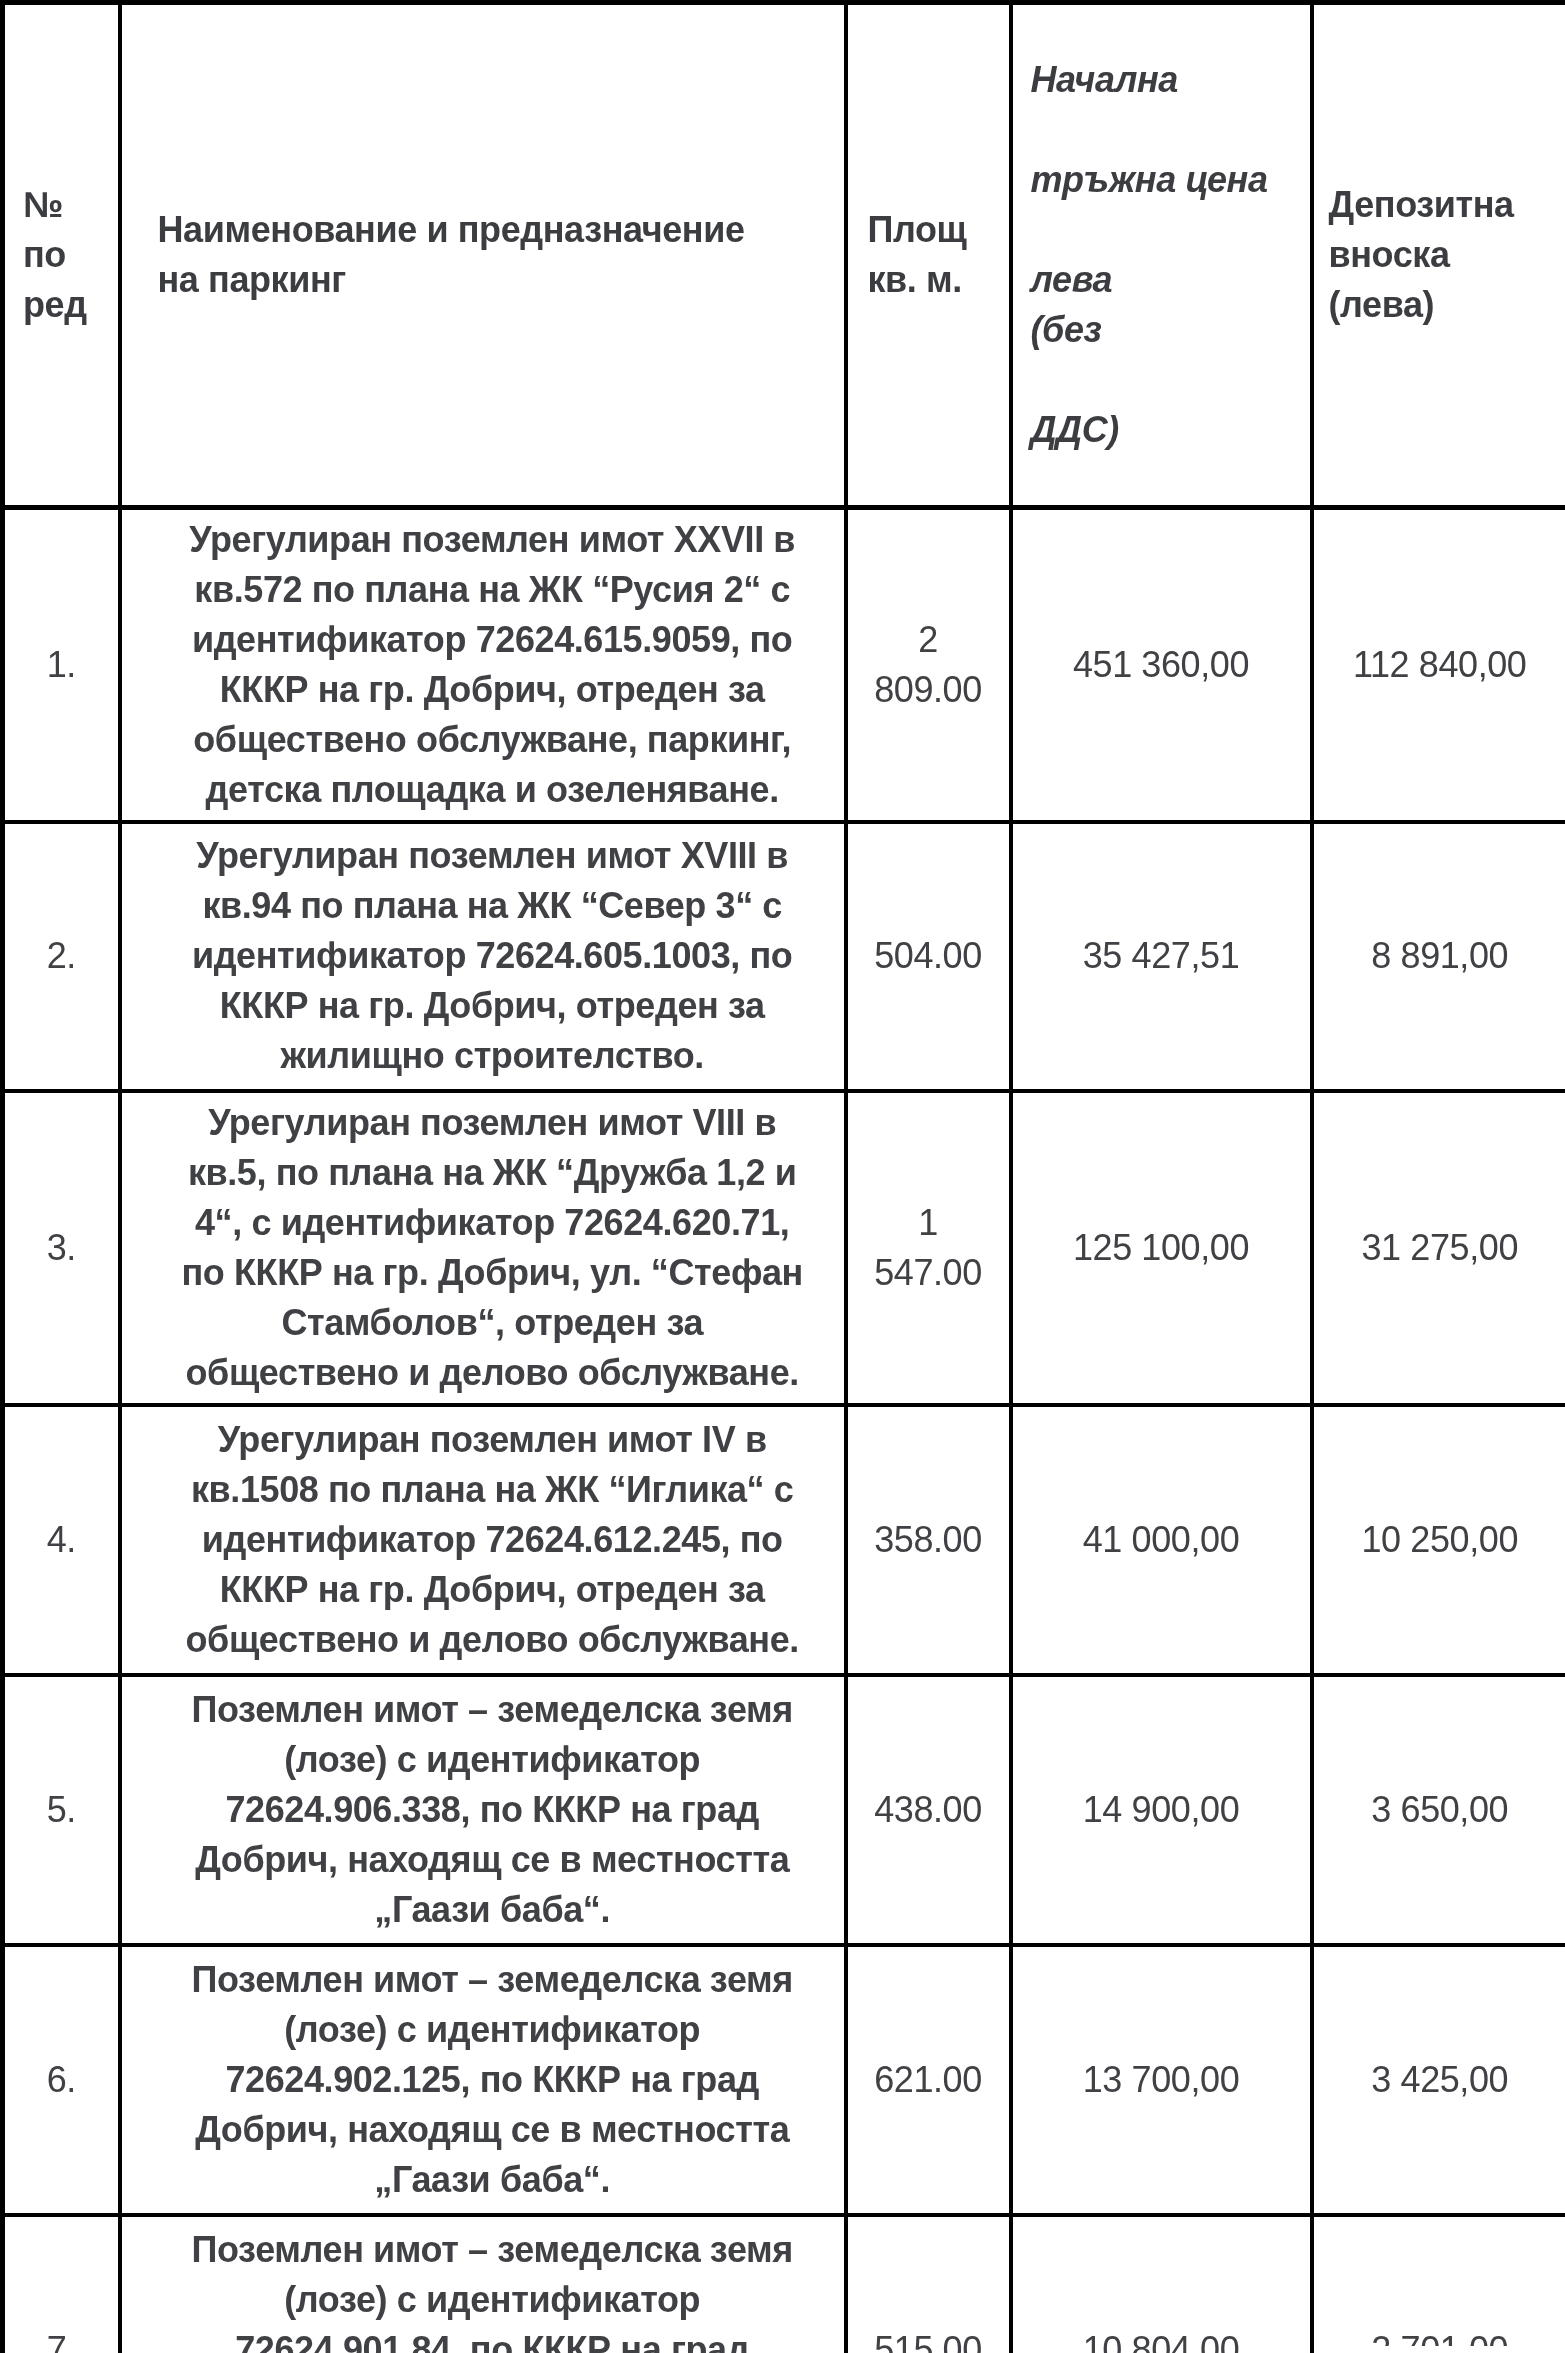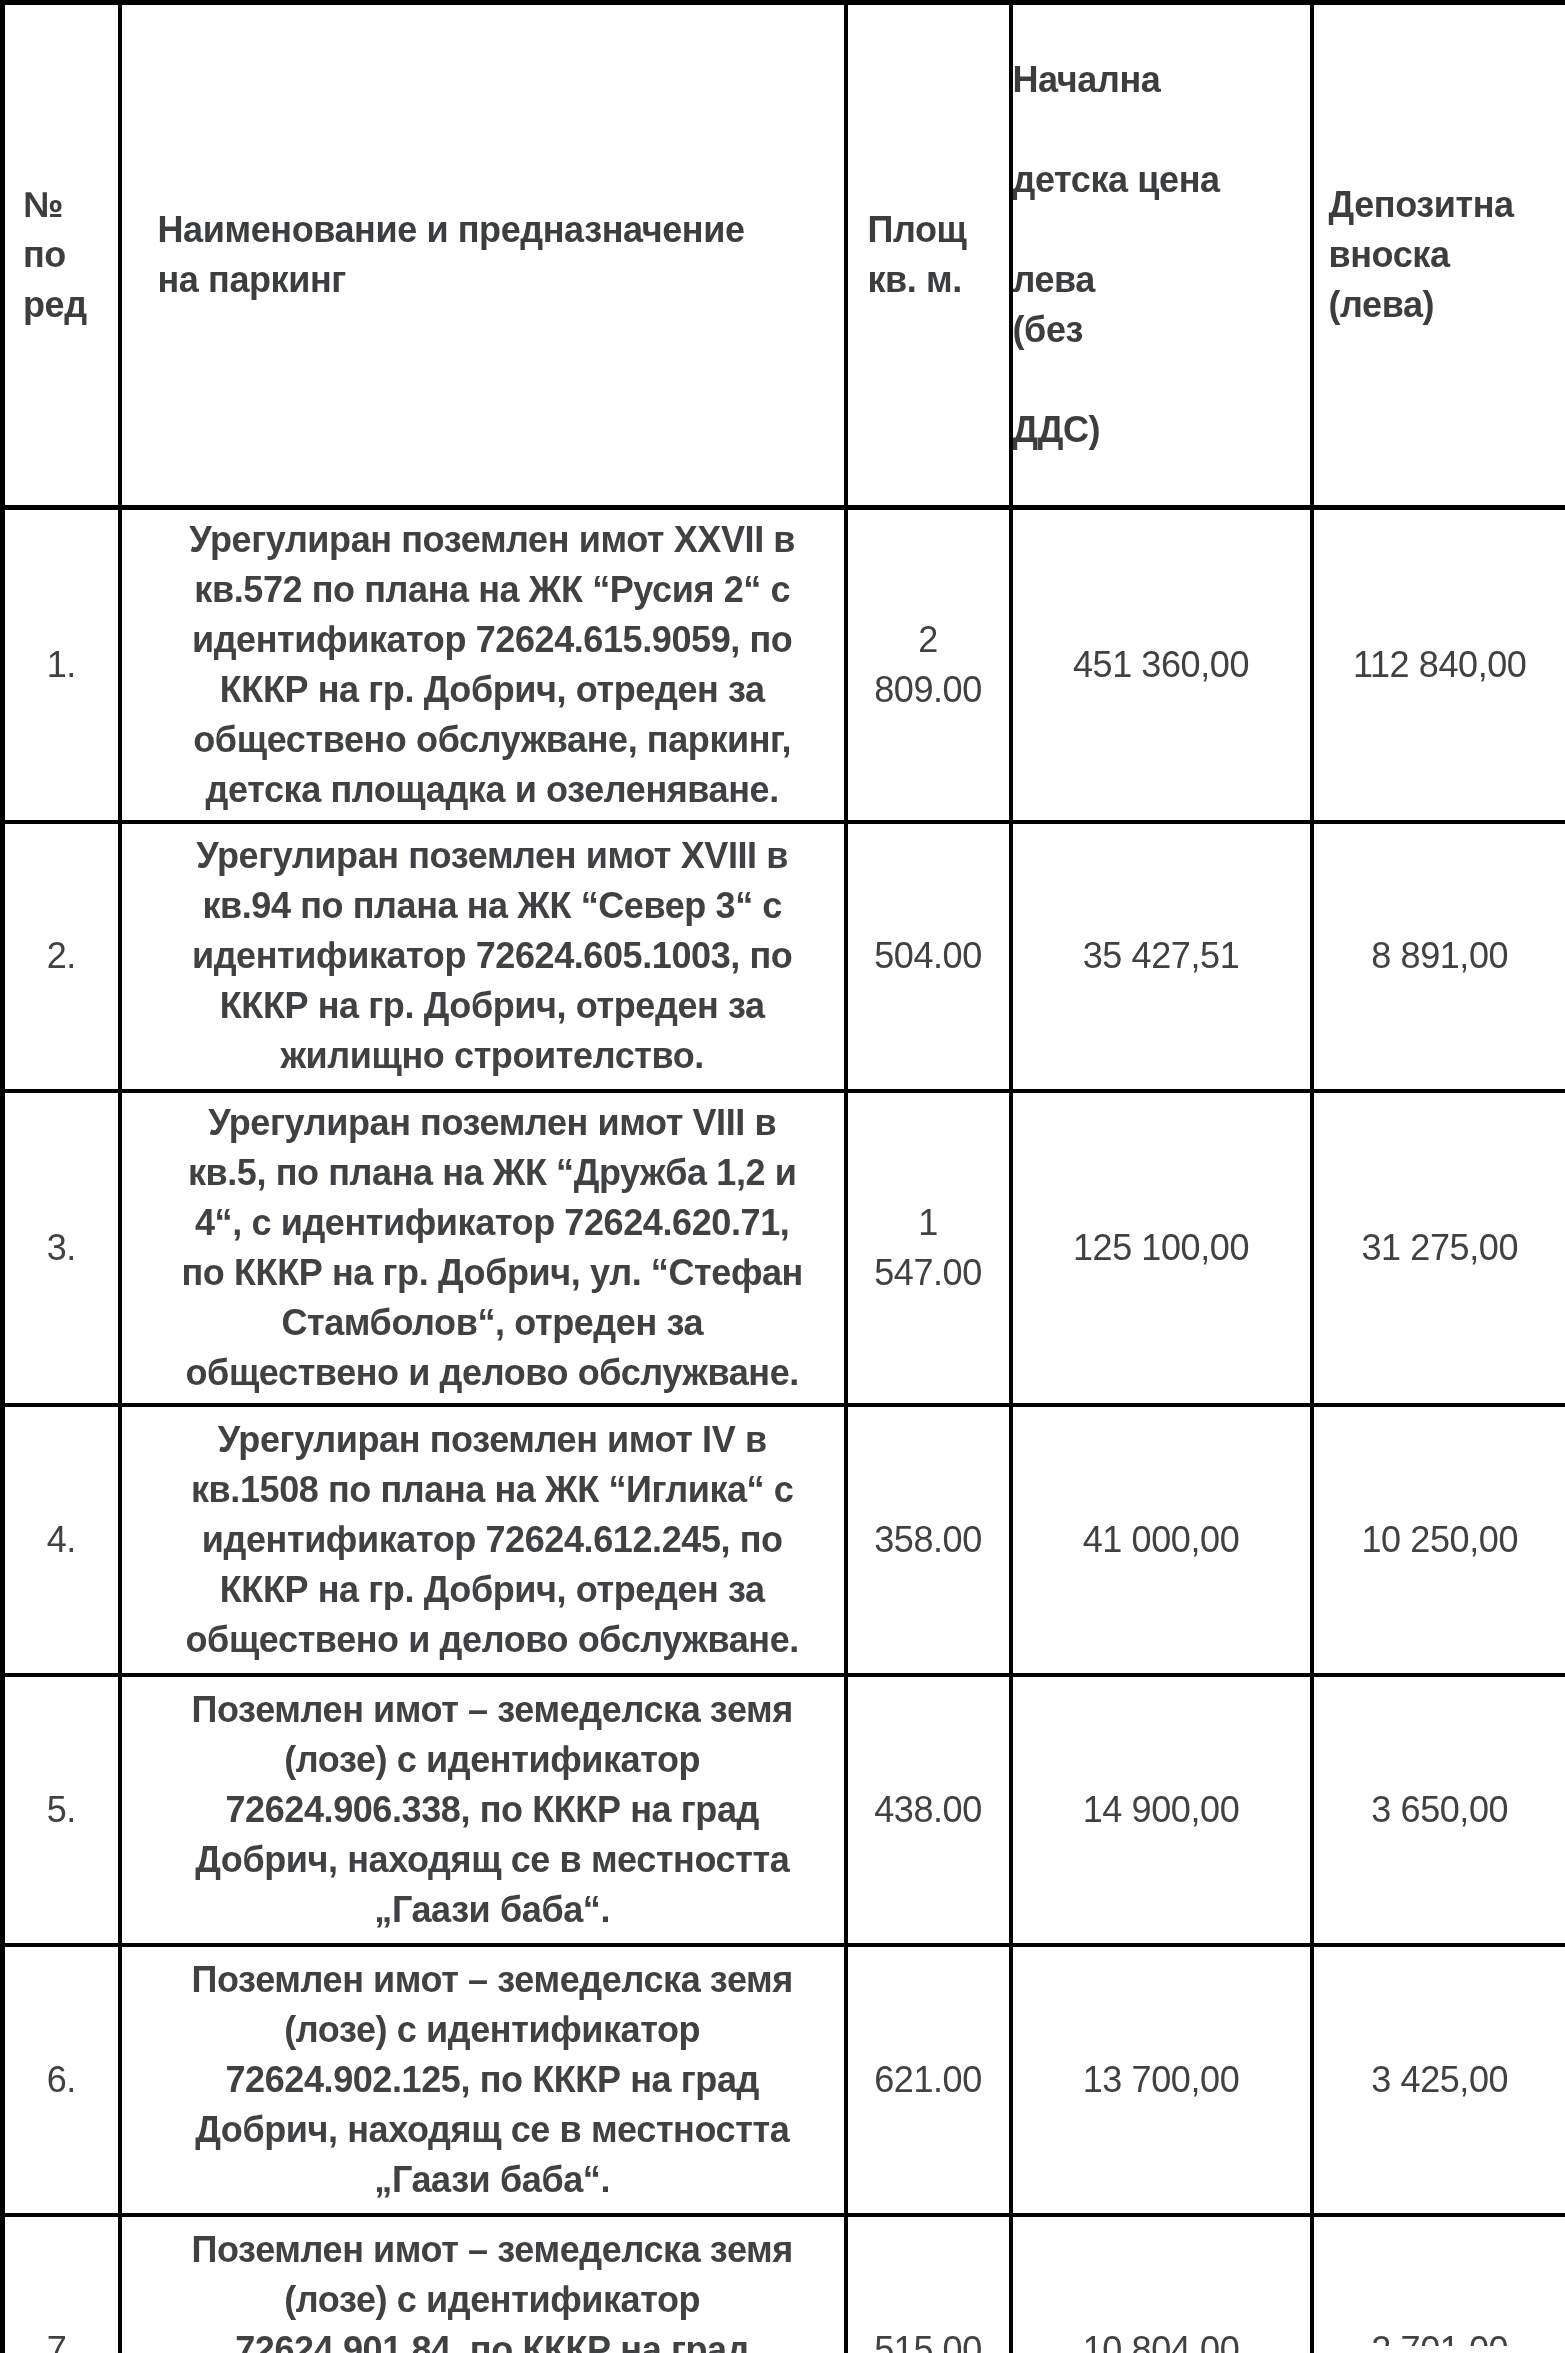--- a/index.html
+++ b/index.html
@@ -35,21 +35,21 @@
     overflow: hidden;
   }
 
   th { font-weight: bold; text-align: left; color: #3b3d40; }
 
   tr.header-row th { border-bottom: 5px solid #000; }
 
   .h-num     { padding-left: 18px; }
   .h-name    { padding-left: 36px; padding-right: 16.6px; }
   .h-area    { padding-left: 20px; }
-  .h-price   { padding-right: 18px; }
+  .h-price   { padding-left: 18px; padding-right: 18px; font-style: italic; }
   .h-deposit { padding-left: 15px; padding-right: 8.3px; }
 
   .justify-line { display: flex; justify-content: space-between; flex-direction: column; }
 
   .c-num     { text-align: center; }
   .c-desc    { text-align: center; padding: 3.3px 16.6px 3.3px 36px; font-weight: bold; }
   .c-area    { text-align: center; }
   .c-price   { text-align: center; }
   .c-deposit { text-align: center; }
 
@@ -80,21 +80,21 @@
         <tr class="header-row" style="height:222px">
       <th class="h-num">№
 по
 ред</th>
       <th class="h-name">Наименование и предназначение
 на паркинг</th>
       <th class="h-area">Площ
 кв. м.</th>
       <th class="h-price">
         <div>Начална</div>
-        <div>детска цена</div>
+        <div>тръжна цена</div>
         <div class="justify-line">
           <span>лева</span>
           <span>(без</span>
         </div>
         <div>ДДС)</div>
       </th>
       <th class="h-deposit">Депозитна
 вноска
 (лева)</th>
     </tr>

